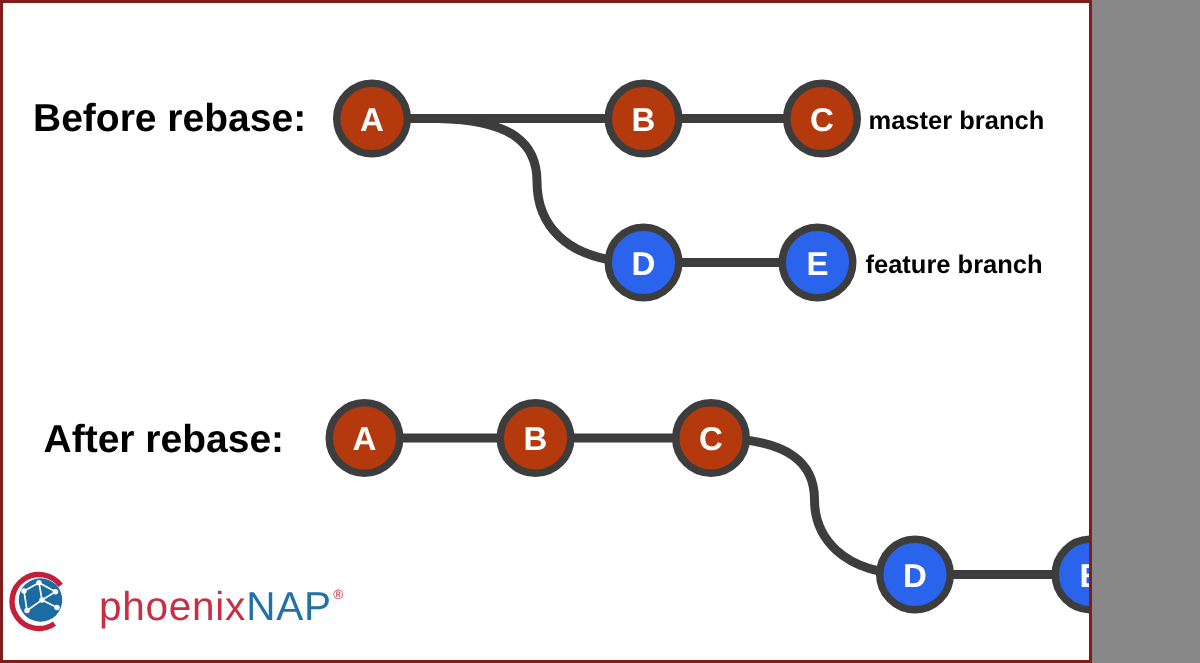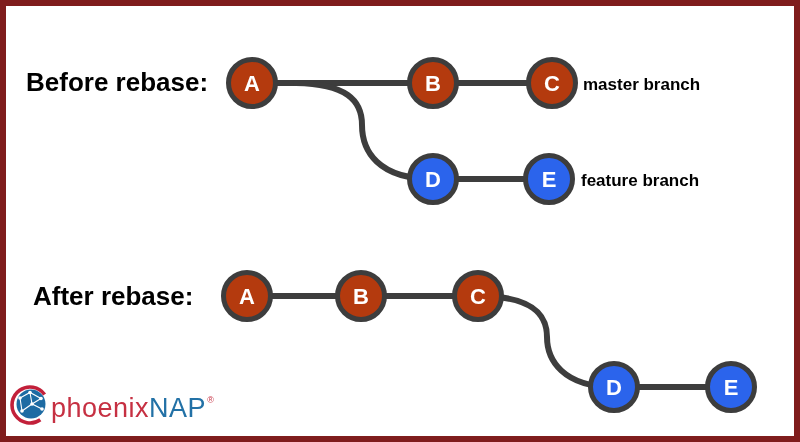--- a/index.html
+++ b/index.html
@@ -1,22 +1,22 @@
 <!DOCTYPE html>
 <html><head>
 <meta charset="utf-8">
 <style>
   html, body { margin: 0; padding: 0; background: #888; }
   .frame {
     position: relative;
-    width: 800px;
+    width: 728px;
     height: 442px;
     box-sizing: border-box;
     background: #ffffff;
-    border: 6px solid #7f1d1d;
+    border: 2px solid #7f1d1d;
     overflow: hidden;
     font-family: "Liberation Sans", sans-serif;
   }
   .graph-svg { position: absolute; left: 0; top: 0; }
 
   .section-label {
     font-family: "Liberation Sans", sans-serif;
     font-size: 26px;
     font-weight: bold;
     fill: #000000;
@@ -37,21 +37,21 @@
   .edge { fill: none; stroke-width: 6; stroke-linecap: round; }
   .commit-circle { stroke: #3d3d3d; stroke-width: 5; }
 
   
   .logo {
     position: absolute;
     left: 3px;
     top: 378px;
     display: flex;
     align-items: flex-start;
-    gap: 0;
+    gap: 19px;
   }
   .logo-text { display: flex; flex-direction: column; padding-top: 3px; }
   .brand { font-size: 27px; line-height: 26px; letter-spacing: 0.5px; white-space: nowrap; }
   .brand .tm { font-size: 9px; vertical-align: 14px; margin-left: 1px; }
   .tagline {
     font-size: 9px;
     letter-spacing: 3.2px;
     margin-top: 1px;
     white-space: nowrap;
   }

